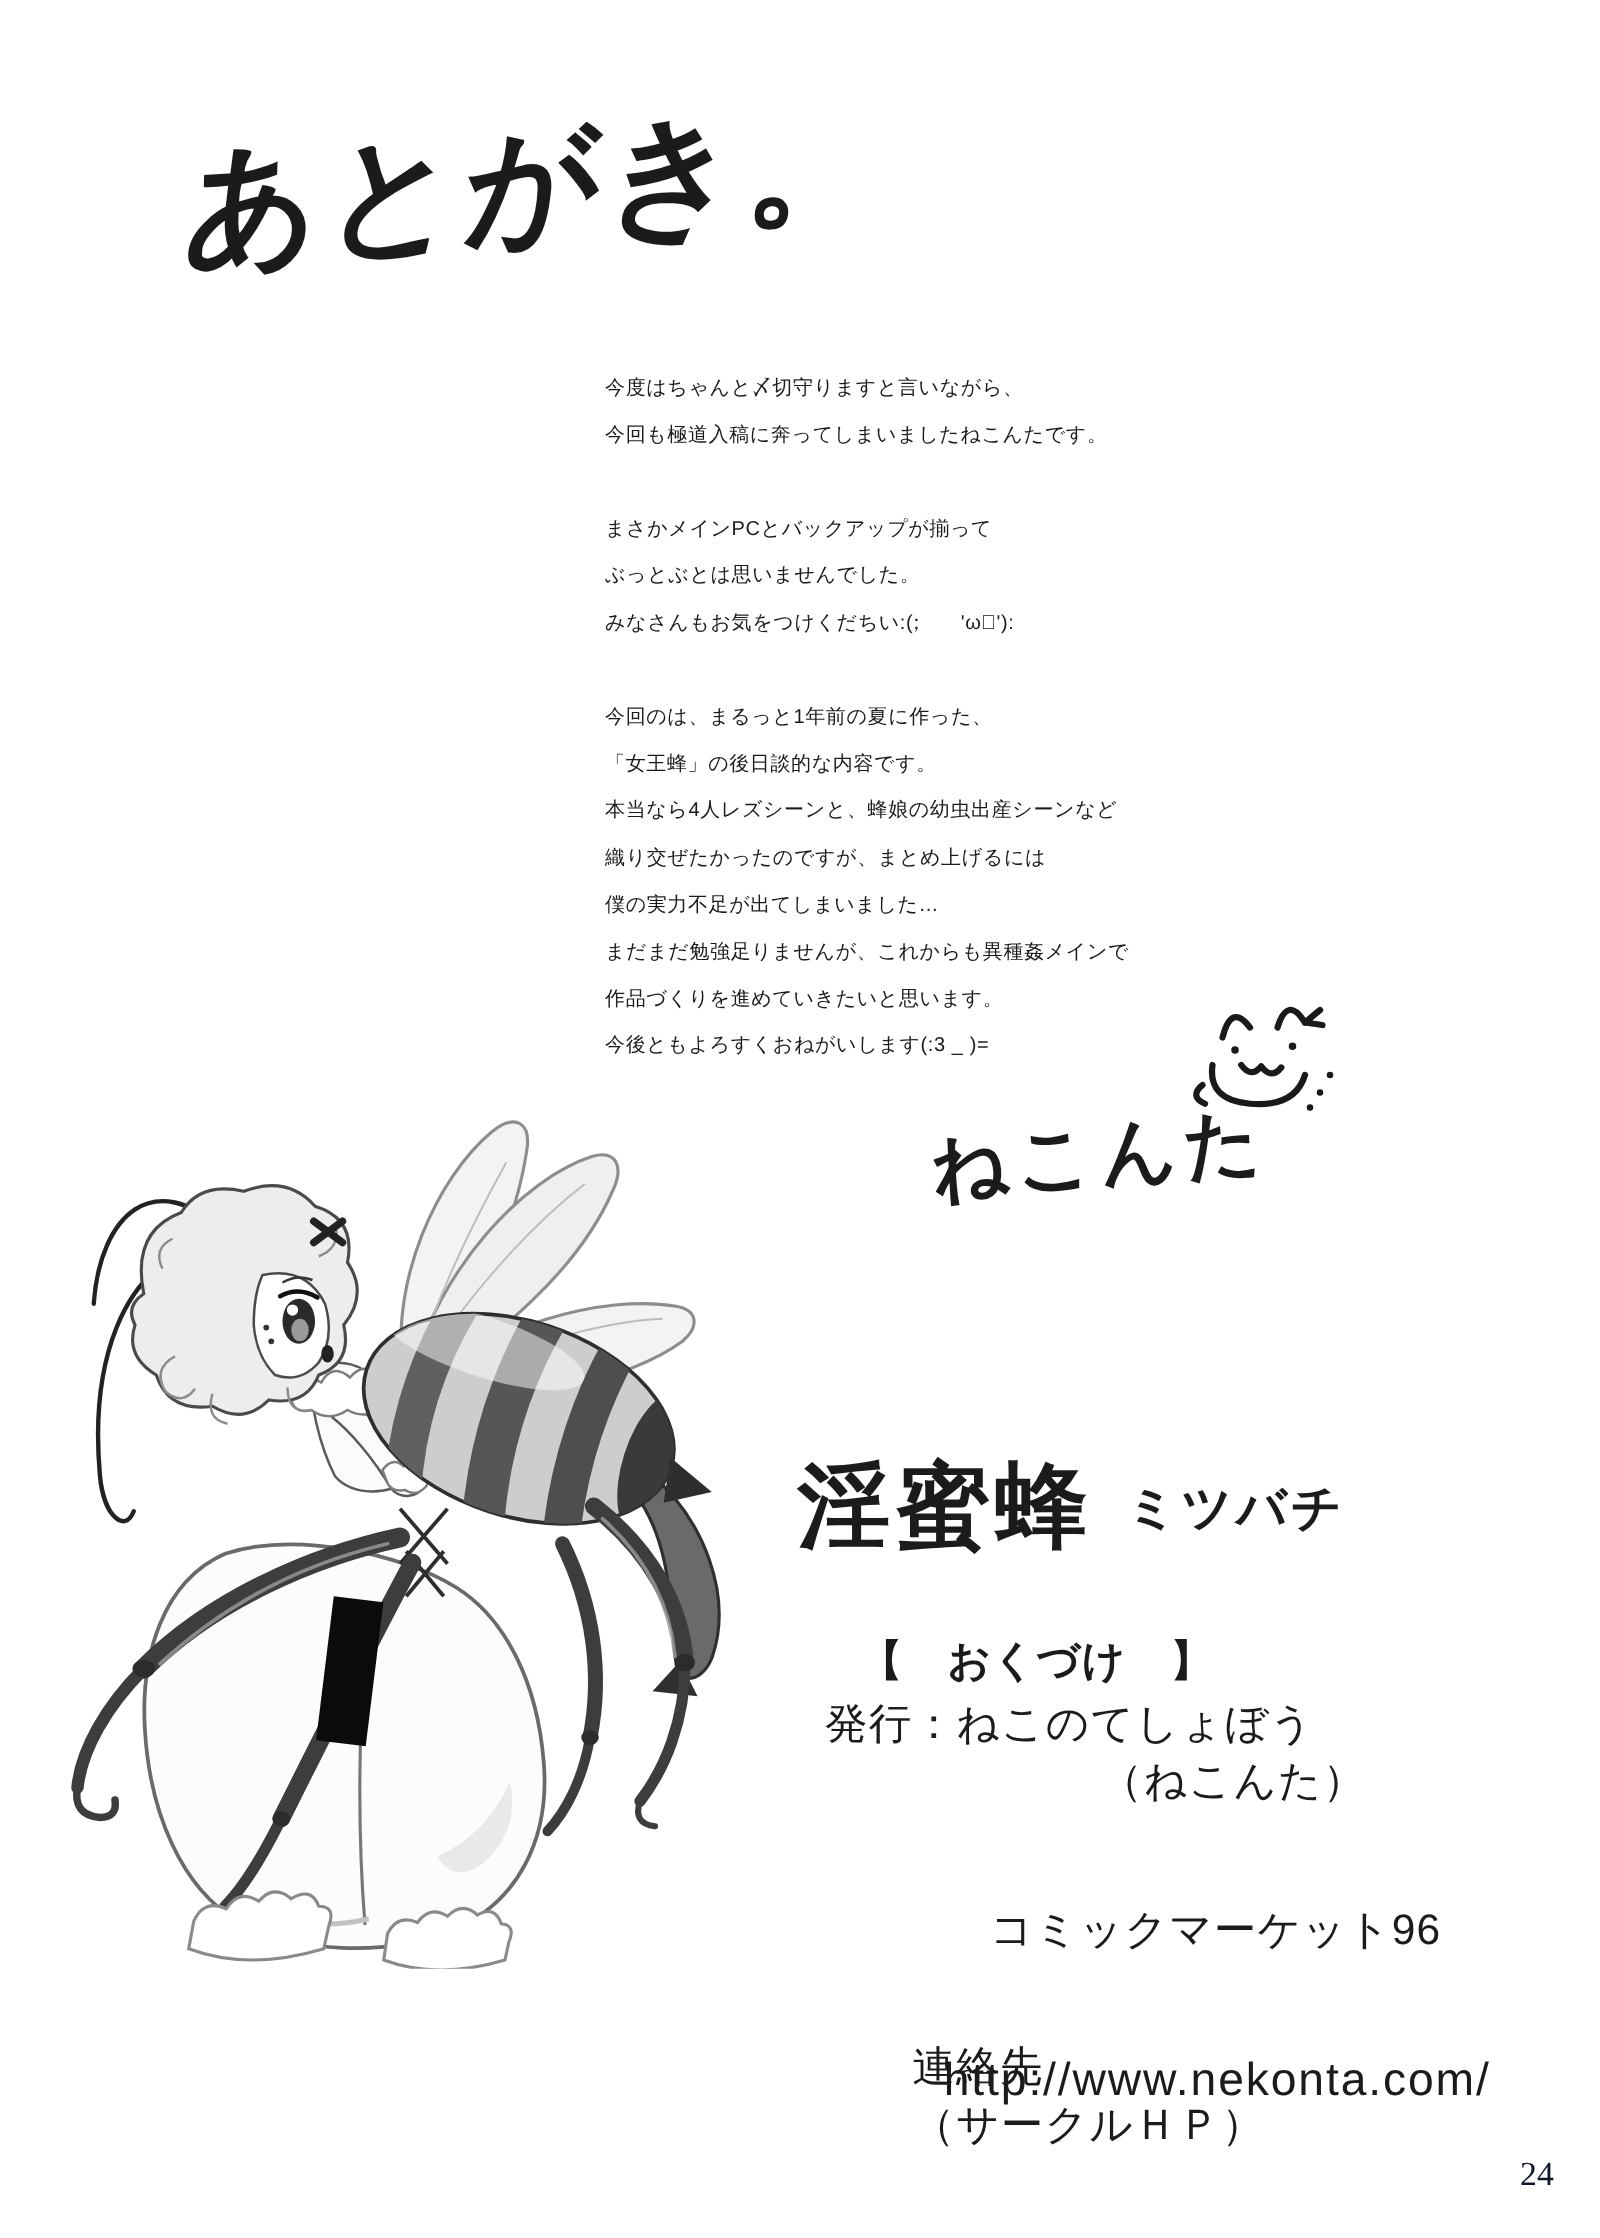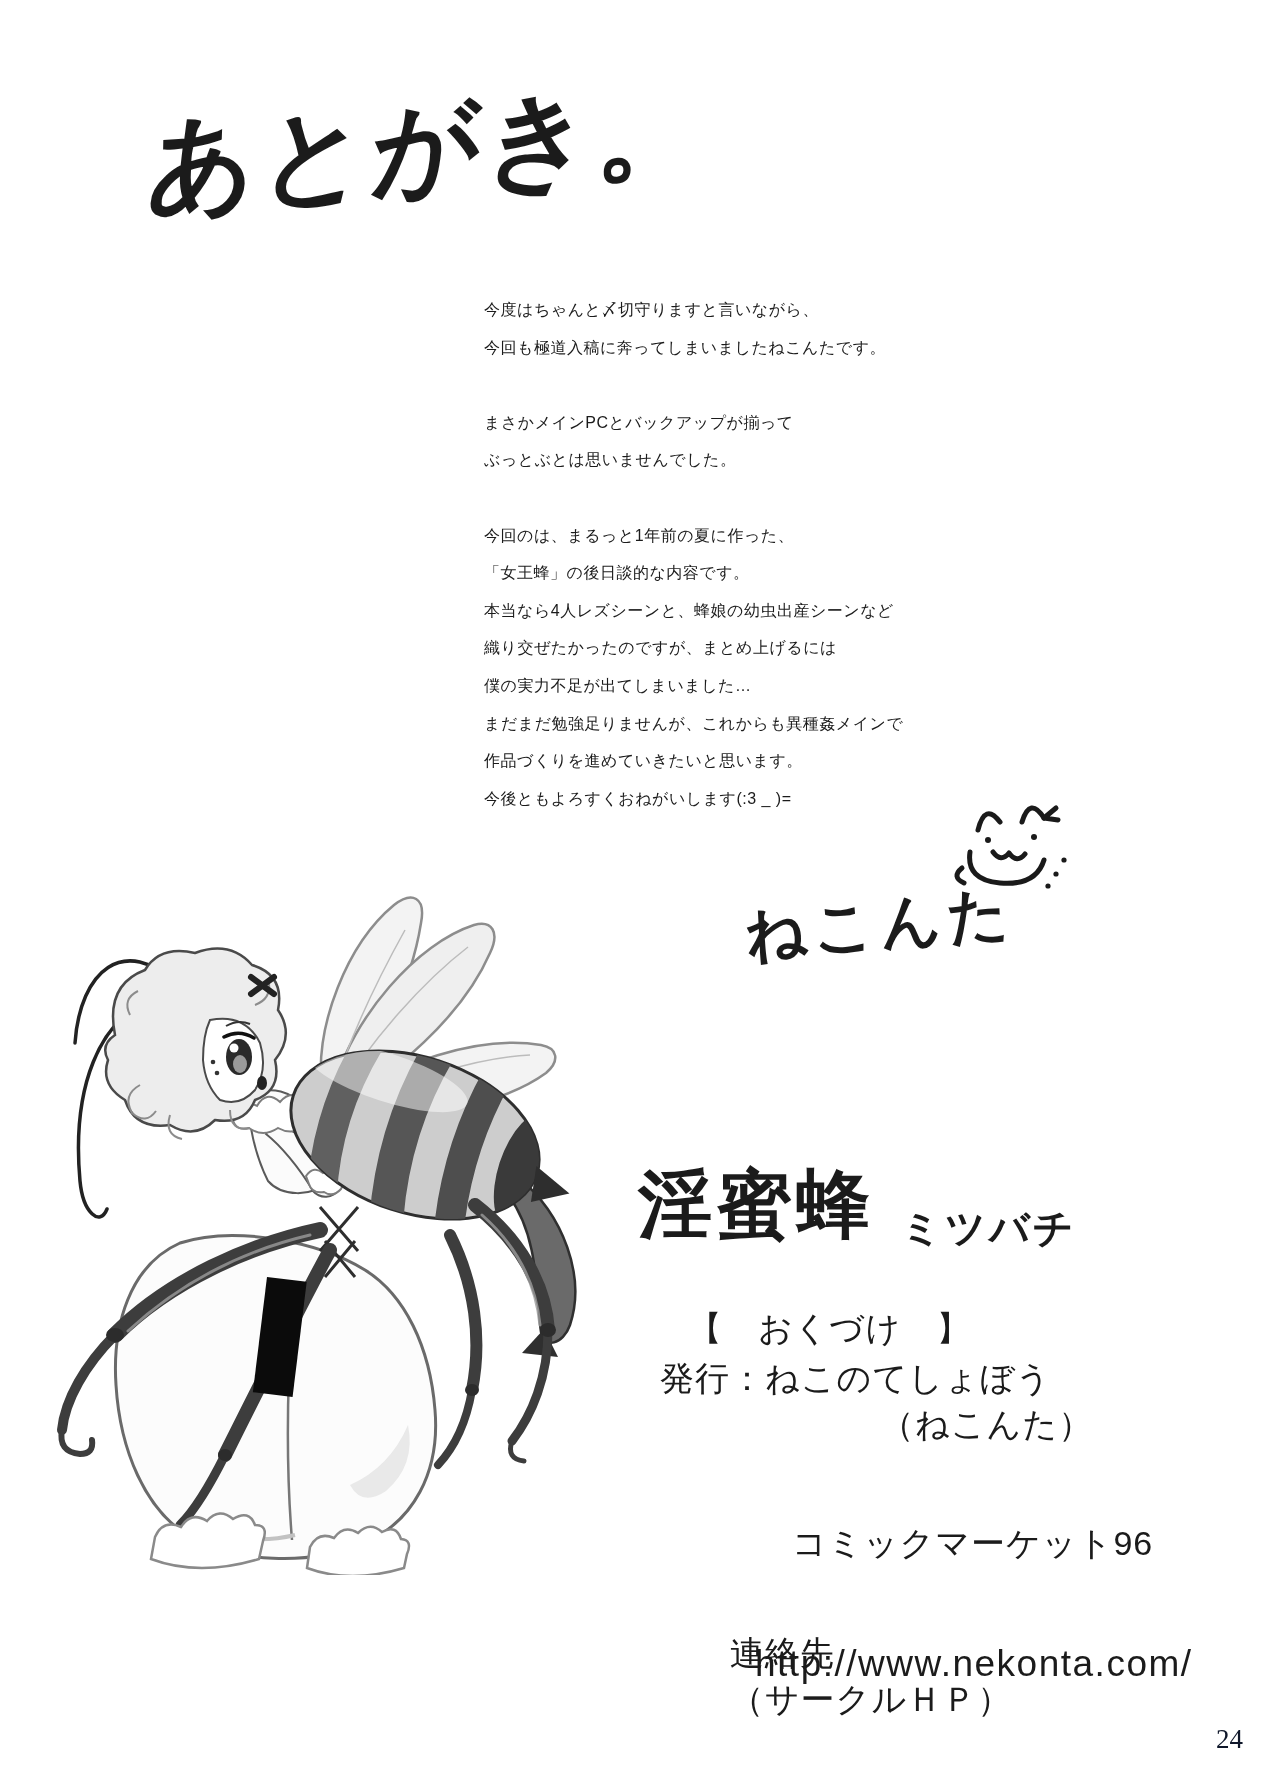--- a/index.html
+++ b/index.html
@@ -22,26 +22,26 @@
   .aw-line { height:37.6px; white-space:pre; }
   .signature {
     position:absolute; left:742px; top:896px;
     font-size:60px; font-weight:bold; letter-spacing:6px;
     transform:rotate(-5deg); transform-origin:left top; white-space:pre;
   }
   .cat-doodle { position:absolute; left:948px; top:790px; }
   .illustration { position:absolute; left:20px; top:885px; }
   .book-title-row {
     position:absolute; left:638px; top:1156px;
-    display:flex; align-items:flex-end; white-space:pre;
+    display:flex; align-items:center; white-space:pre;
   }
   .book-title { font-size:74px; font-weight:bold; letter-spacing:5px; }
   .book-title-reading { font-size:40px; font-weight:bold; margin-left:26px; letter-spacing:3px; }
   .colo { position:absolute; font-size:34px; white-space:pre; letter-spacing:1px; }
-  .colo-heading   { left:688px; top:1306px; }
+  .colo-heading   { left:688px; top:1306px;font-weight:bold; }
   .colo-publisher { left:660px; top:1356px; }
   .colo-alias     { left:880px; top:1402px; }
   .colo-date      { left:688px; top:1470px; }
   .colo-date .lbl { margin-right:44px; }
   .colo-event     { left:792px; top:1521px; }
   .colo-contact   { left:688px; top:1592px; }
   .colo-contact .lbl { margin-right:46px; }
   .colo-url       { left:755px; top:1643px; font-size:37px; letter-spacing:1.5px; }
   .page-number {
     position:absolute; left:1216px; top:1724px;
@@ -54,20 +54,21 @@
 <div class="page">
 
   <div class="handwritten-title">あとがき。</div>
 
   <div class="afterword">
     <div class="aw-line">今度はちゃんと〆切守りますと言いながら、</div>
     <div class="aw-line">今回も極道入稿に奔ってしまいましたねこんたです。</div>
     <div class="aw-line"></div>
     <div class="aw-line">まさかメインPCとバックアップが揃って</div>
     <div class="aw-line">ぶっとぶとは思いませんでした。</div>
+    <div class="aw-line">みなさんもお気をつけくだちい:(;゙゚'ω゚'):</div>
     <div class="aw-line"></div>
     <div class="aw-line">今回のは、まるっと1年前の夏に作った、</div>
     <div class="aw-line">「女王蜂」の後日談的な内容です。</div>
     <div class="aw-line">本当なら4人レズシーンと、蜂娘の幼虫出産シーンなど</div>
     <div class="aw-line">織り交ぜたかったのですが、まとめ上げるには</div>
     <div class="aw-line">僕の実力不足が出てしまいました…</div>
     <div class="aw-line">まだまだ勉強足りませんが、これからも異種姦メインで</div>
     <div class="aw-line">作品づくりを進めていきたいと思います。</div>
     <div class="aw-line">今後ともよろすくおねがいします(:3 _ )=</div>
   </div>

